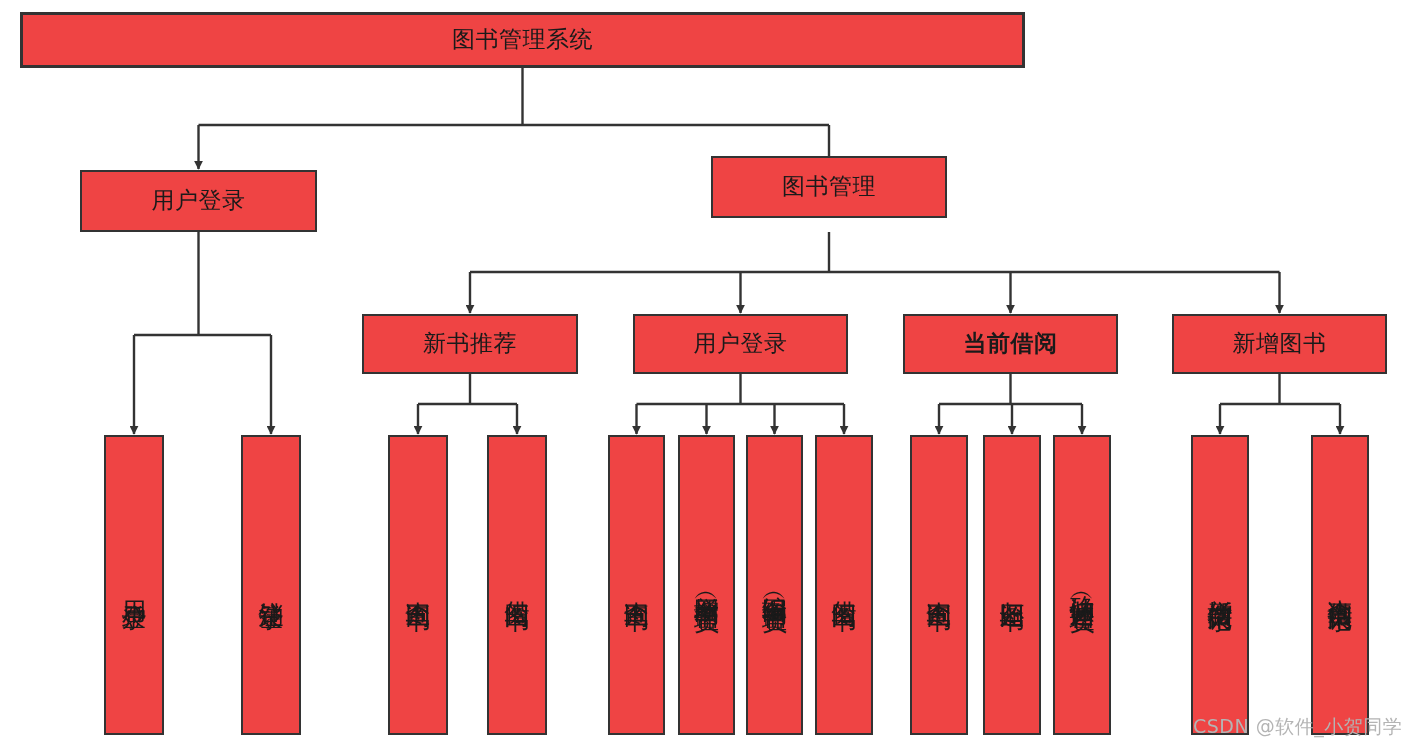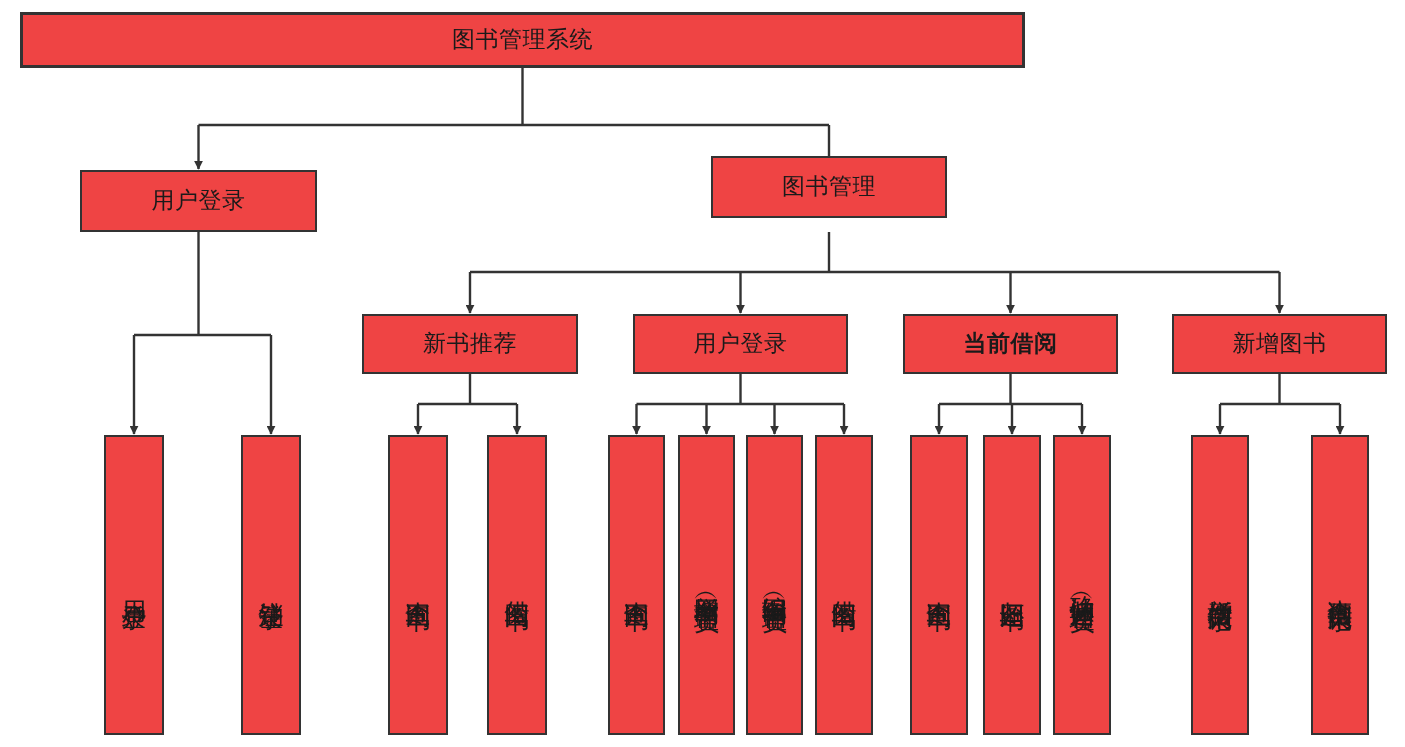--- a/index.html
+++ b/index.html
@@ -172,14 +172,15 @@
         <span class="label">确认归还（管理员）</span>
       </div>
       <div class="node vertical" style="left: 1191px; top: 435px; width: 58px; height: 300px;">
         <span class="label">新增借阅记录</span>
       </div>
       <div class="node vertical" style="left: 1311px; top: 435px; width: 58px; height: 300px;">
         <span class="label">查询借阅记录</span>
       </div>
     </div>
 
+  <div class="watermark" style="left: 1193px; top: 714px;">CSDN @软件_小贺同学</div>
 
 </div>
 
 </body></html>

